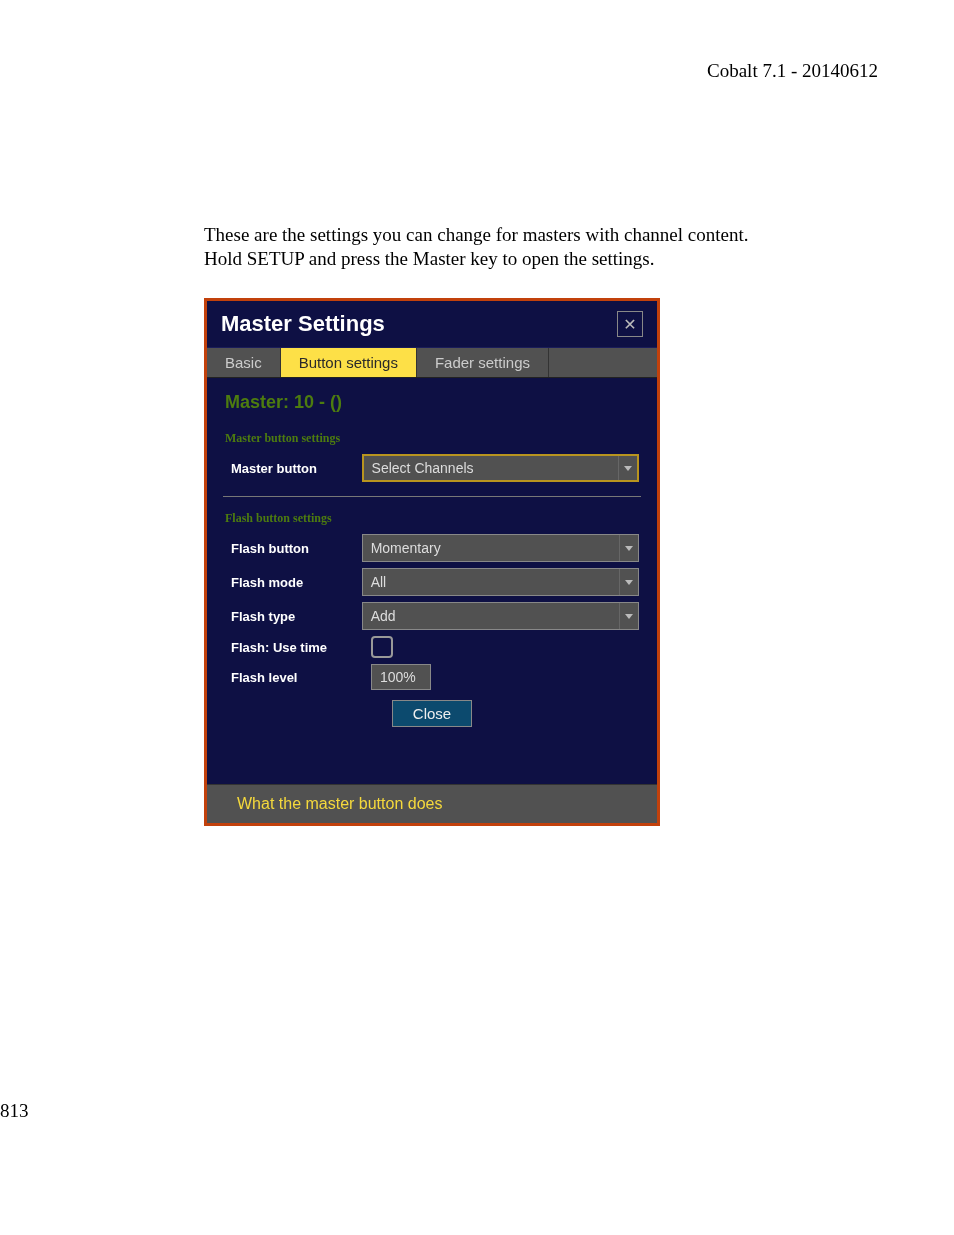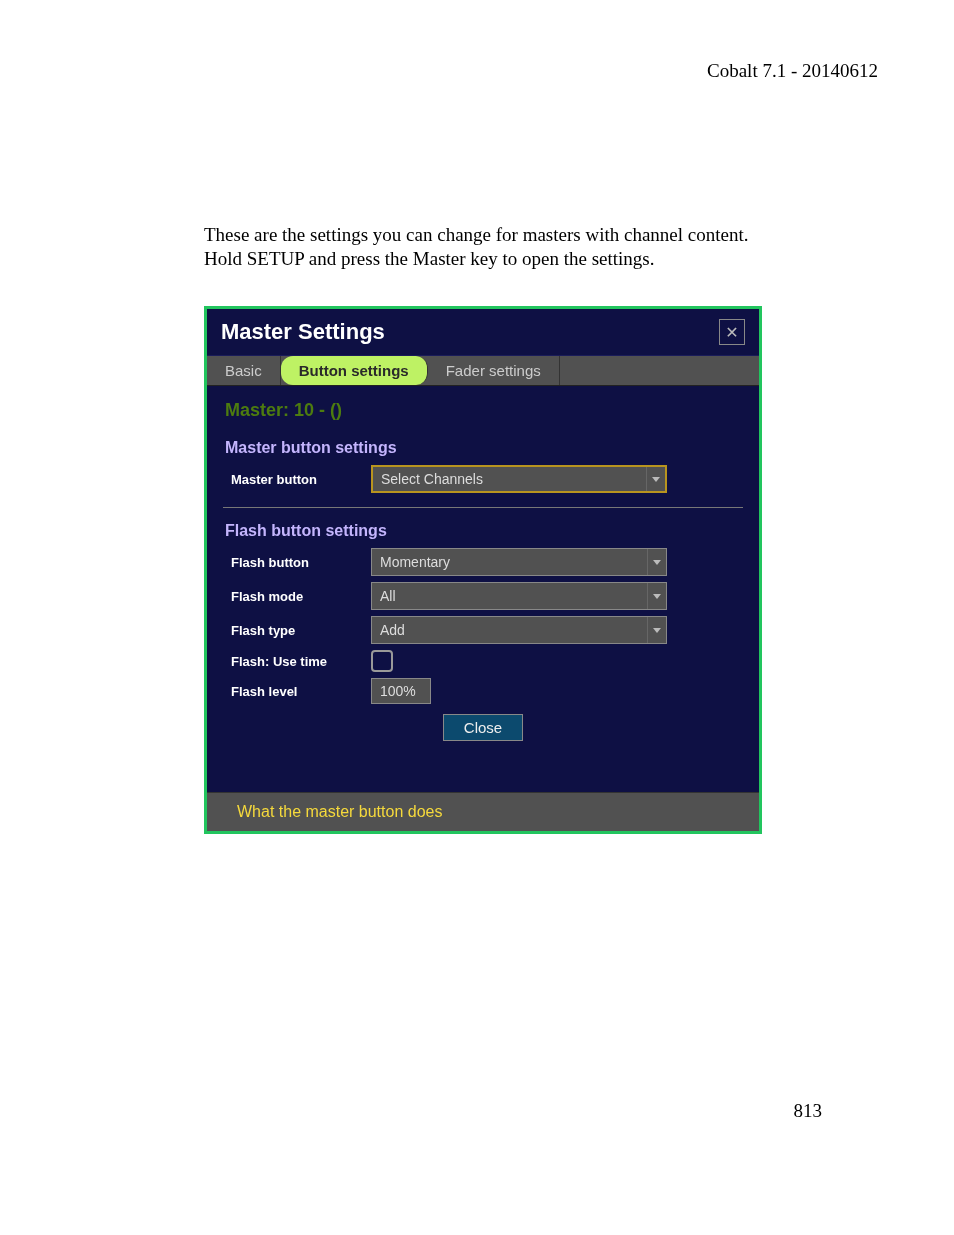--- a/index.html
+++ b/index.html
@@ -27,26 +27,26 @@
     }
     .intro2 {
       position: absolute;
       top: 248px;
       left: 204px;
       font-size: 19px;
       color: #000;
     }
     .dialog {
       position: absolute;
-      top: 306px;
+      top: 298px;
       left: 204px;
-      width: 558px;
+      width: 456px;
       height: 528px;
       background: #0e1044;
-      border: 3px solid #22c55e;
+      border: 3px solid #c2410c;
       box-sizing: border-box;
     }
     .dialog-titlebar {
       background: #0e1044;
       padding: 10px 14px;
       display: flex;
       justify-content: space-between;
       align-items: center;
       border-bottom: 1px solid #1a1c5a;
     }
@@ -76,40 +76,40 @@
     .tab {
       padding: 6px 18px;
       font-size: 15px;
       font-family: "Segoe UI", Arial, sans-serif;
       color: #ccc;
       cursor: pointer;
       border-right: 1px solid #333;
       text-align: center;
     }
     .tab.active {
-      background: #bef264;
+      background: #fde047;
       color: #2a2a2a;
-      font-weight: 700;
-      border-radius: 12px;
+      font-weight: 400;
     }
     .content {
       padding: 14px 18px 10px 18px;
       font-family: "Segoe UI", Arial, sans-serif;
     }
     .master-label {
       color: #4d7c0f;
       font-size: 18px;
       font-weight: bold;
       margin-bottom: 18px;
     }
     .section-title {
-      color: #c4b5fd;
-      font-size: 16px;
+      color: #4d7c0f;
+      font-size: 12px;
       font-weight: bold;
       margin-bottom: 8px;
+      font-family: Liberation Serif, serif;
     }
     .form-row {
       display: flex;
       align-items: center;
       margin-bottom: 6px;
     }
     .form-label {
       color: #fff;
       font-size: 13px;
       font-weight: bold;
@@ -205,21 +205,21 @@
       color: #f5d93c;
       font-size: 16px;
       font-weight: 500;
       font-family: "Segoe UI", Arial, sans-serif;
     }
     .page-number {
       position: absolute;
       top: 1100px;
       left: 0;
       width: 822px;
-      text-align: right;
+      text-align: left;
       font-size: 19px;
       color: #000;
     }
   </style>
 </head>
 <body>
 
 <div class="header">Cobalt 7.1 - 20140612</div>
 <div class="intro1">These are the settings you can change for masters with channel content.</div>
 <div class="intro2">Hold SETUP and press the Master key to open the settings.</div>

